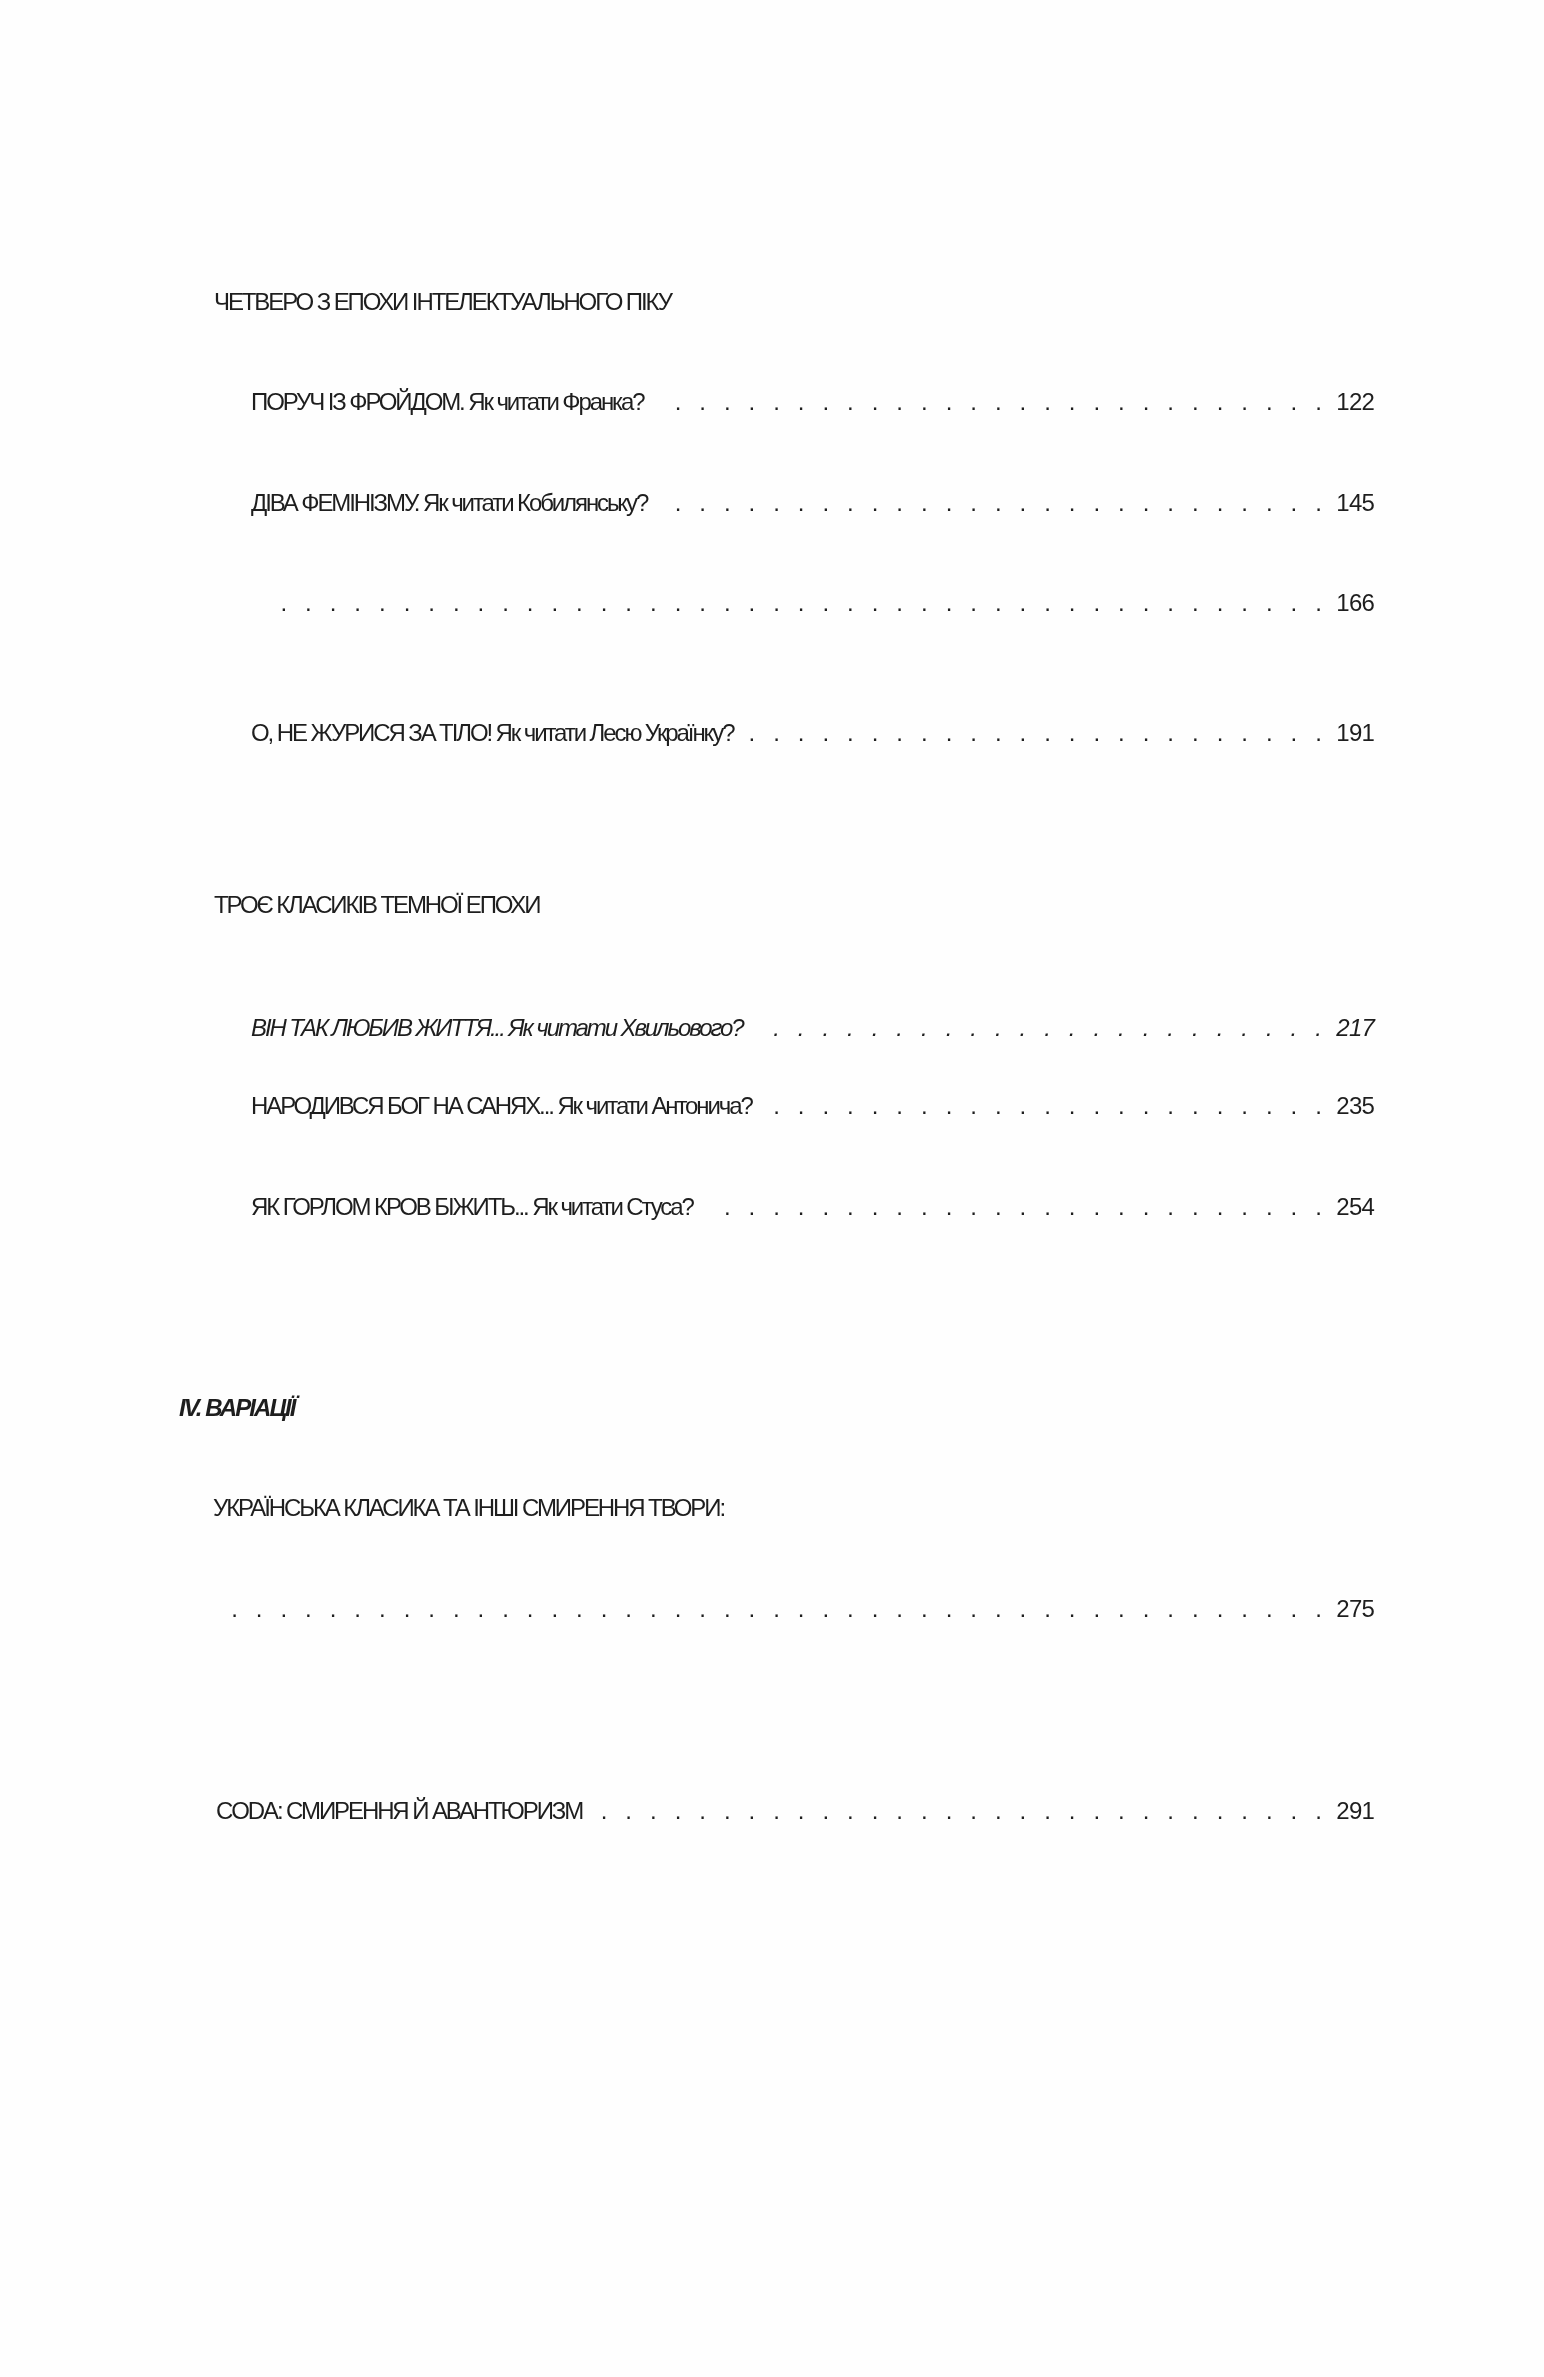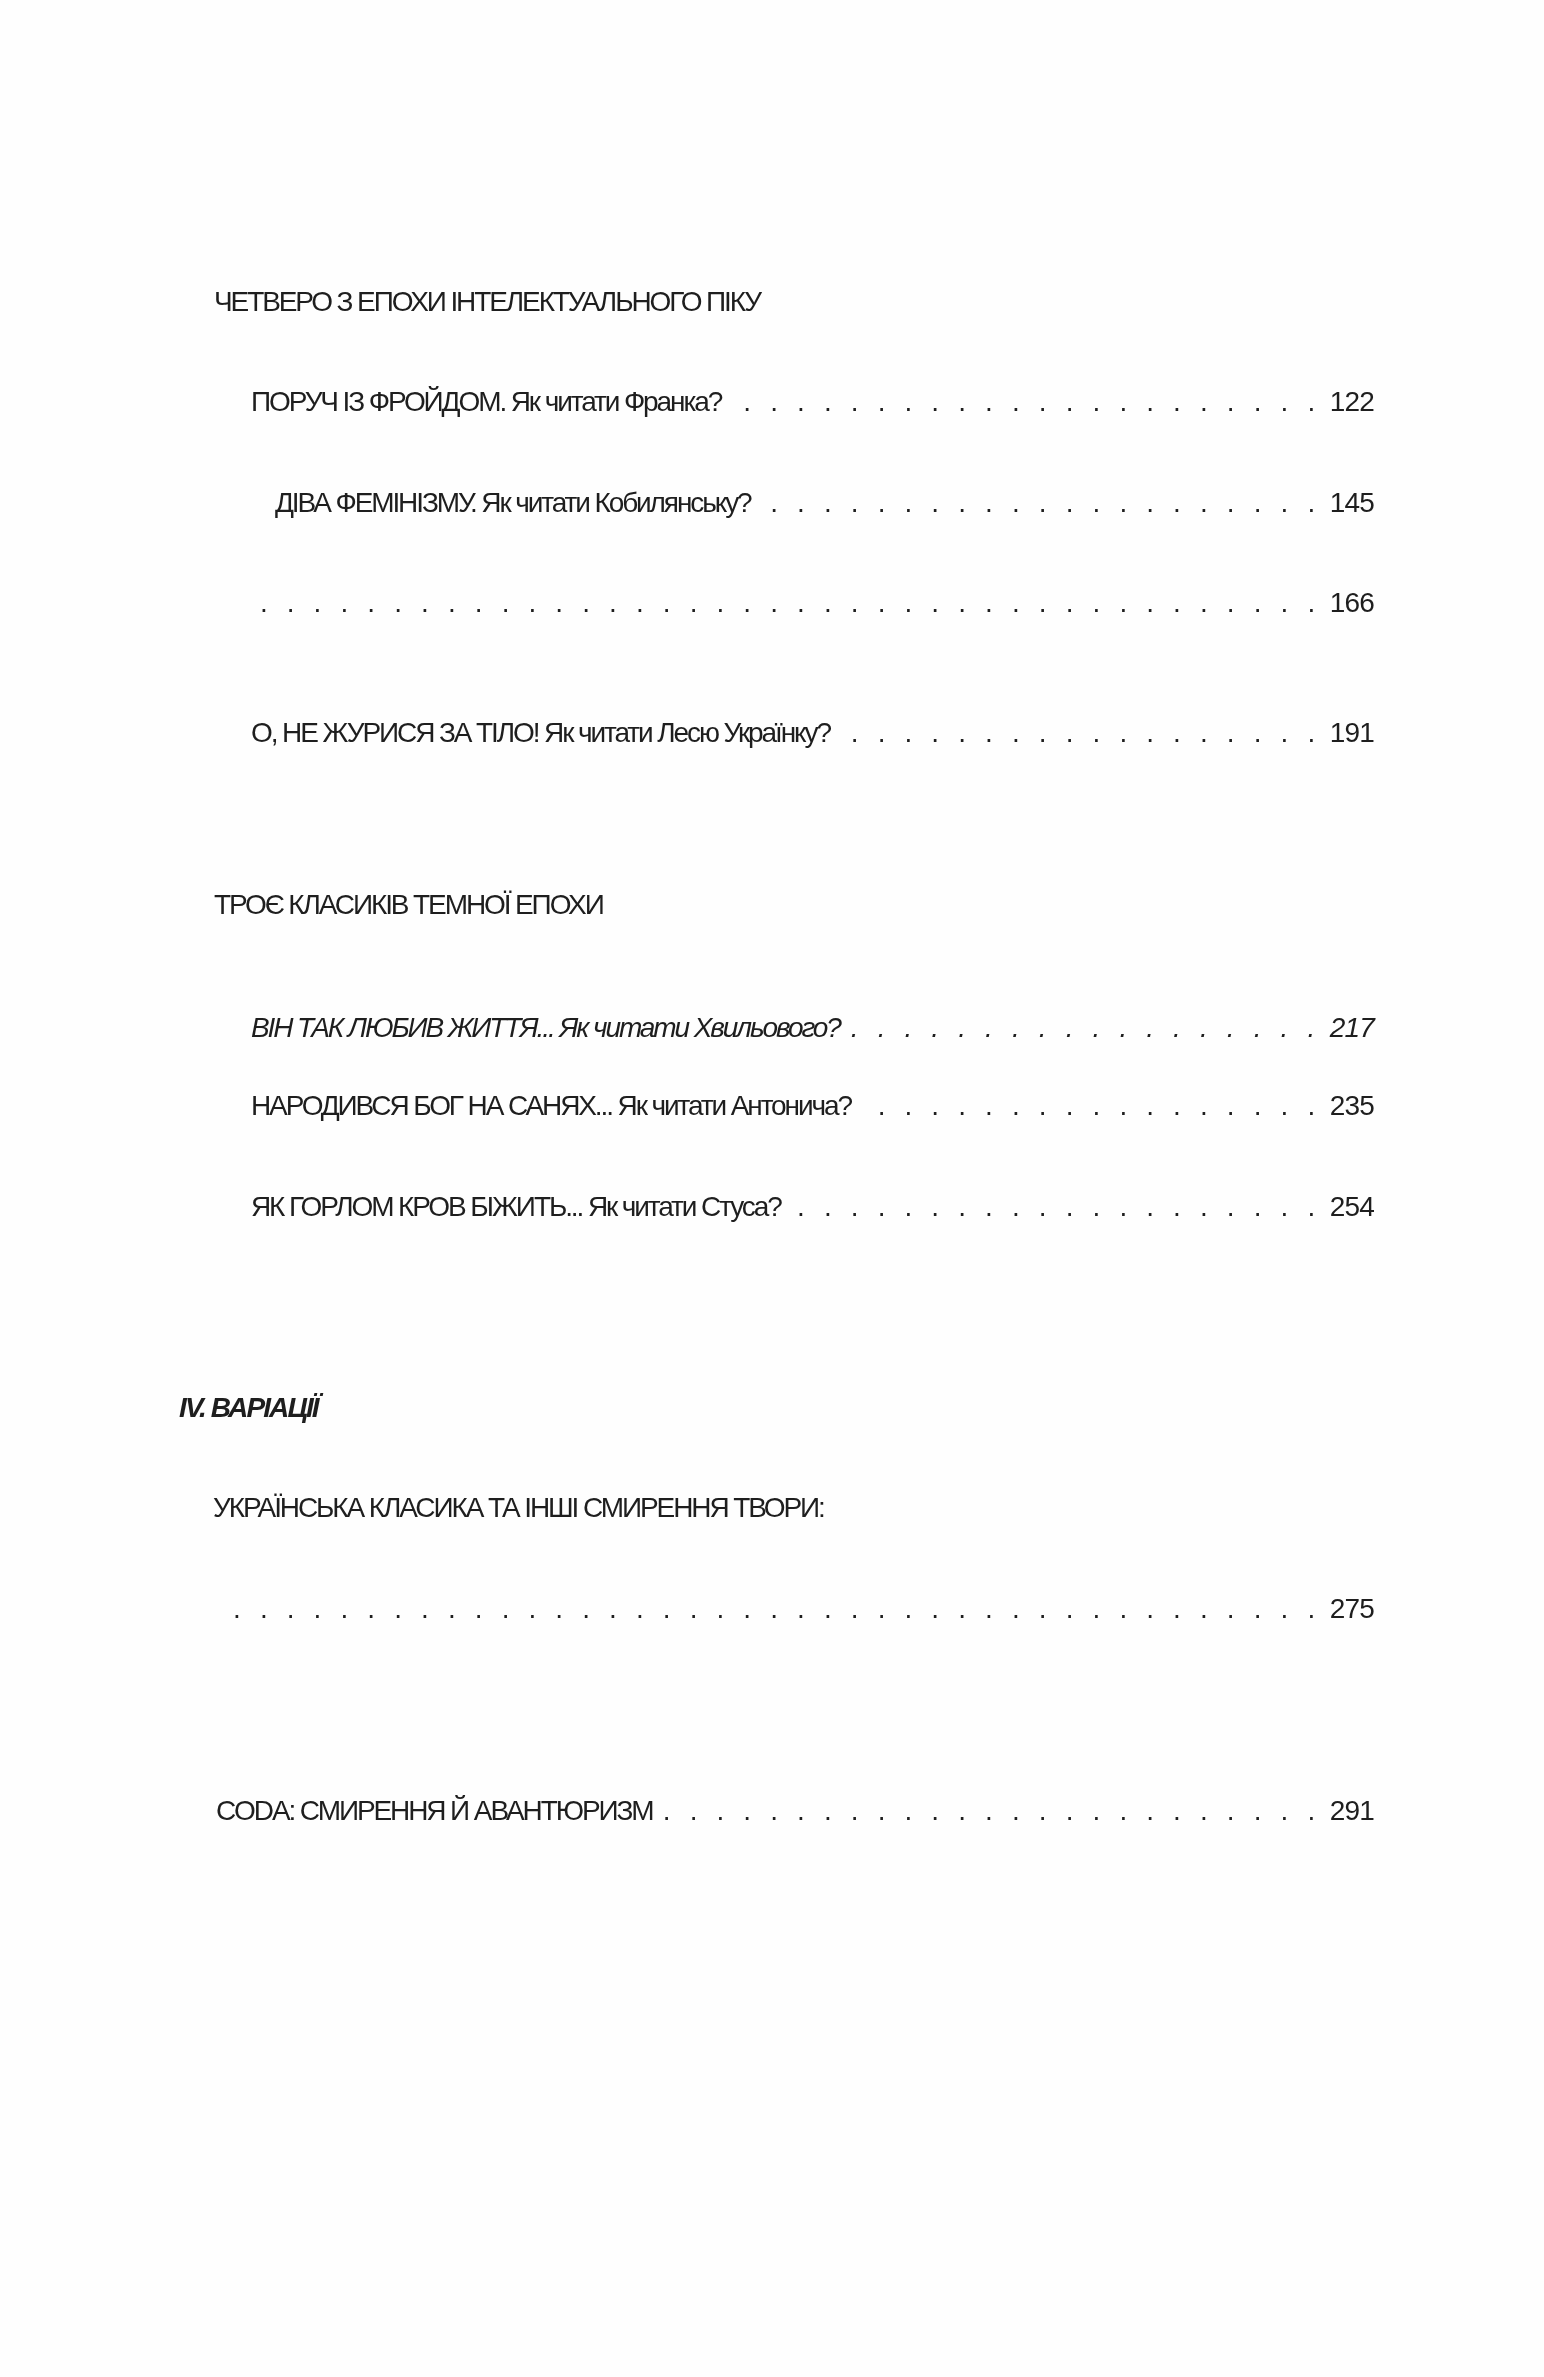--- a/index.html
+++ b/index.html
@@ -9,21 +9,21 @@
     position: relative;
     overflow: hidden;
     font-family: "Liberation Sans", sans-serif;
     color: #1e1e1e;
   }
   .row {
     position: absolute;
     height: 48px;
     display: flex;
     align-items: flex-end;
-    font-size: 28px;
+    font-size: 24px;
     line-height: 48px;
     letter-spacing: -2.1px;
     white-space: nowrap;
   }
   .row.toc { right: 171px; }
   .heading { font-weight: normal; }
   .part { font-weight: bold; letter-spacing: -1.9px; font-style: italic; }
   .title { flex: 0 0 auto; }
   .leader {
     flex: 1 1 auto;
@@ -48,21 +48,21 @@
 <div class="row heading" style="left:214px; top:278px;">
   <span class="title">ЧЕТВЕРО З ЕПОХИ ІНТЕЛЕКТУАЛЬНОГО ПІКУ</span>
 </div>
 
 <div class="row toc" style="left:251px; top:378px;">
   <span class="title">ПОРУЧ ІЗ ФРОЙДОМ. Як читати Франка?</span>
   <span class="leader"></span>
   <span class="page">122</span>
 </div>
 
-<div class="row toc" style="left:251px; top:479px;margin-left:24px;">
+<div class="row toc" style="left:251px; top:479px;">
   <span class="title">ДІВА ФЕМІНІЗМУ. Як читати Кобилянську?</span>
   <span class="leader"></span>
   <span class="page">145</span>
 </div>
 
 <div class="row toc" style="left:251px; top:579px;">
   <span class="leader"></span>
   <span class="page">166</span>
 </div>
 

